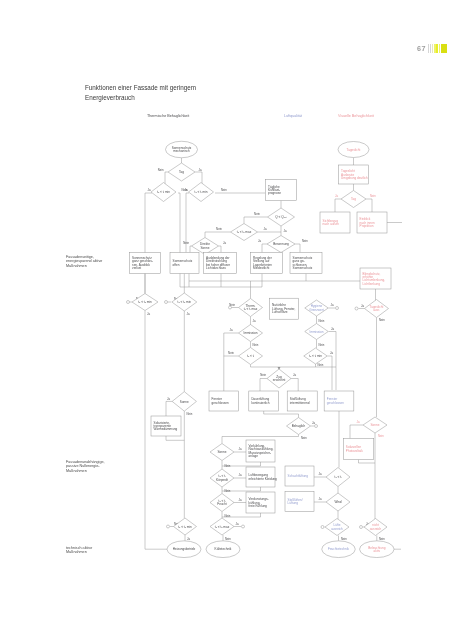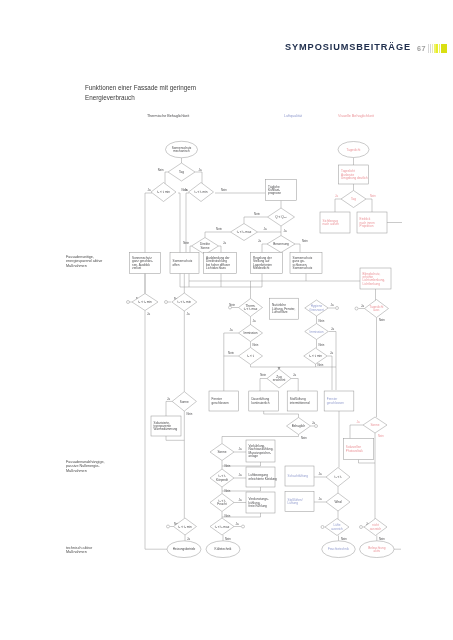--- a/index.html
+++ b/index.html
@@ -9,21 +9,20 @@
   #hdr-page{position:absolute;left:417px;top:43.5px;font-size:7.2px;color:#9e9e9e;letter-spacing:.4px;font-weight:bold;}
   .tick{position:absolute;}
   #cap{position:absolute;left:85px;top:83px;font-size:6.3px;color:#3a3a3a;line-height:9.6px;}
   #cap div{white-space:nowrap;}
   #fig{position:absolute;left:0;top:0;width:453px;height:640px;}
 </style>
 </head>
 <body>
 
 <div id="page">
-  <div id="hdr-title">SYMPOSIUMSBEITRÄGE</div>
   <div id="hdr-page">67</div>
   <div id="ticks">
       <div class="tick" style="left: 427.5px; top: 43.5px; width: 0.8px; height: 9px; background: rgb(214, 214, 214);"></div>
       <div class="tick" style="left: 430px; top: 43.5px; width: 0.8px; height: 9px; background: rgb(214, 214, 214);"></div>
       <div class="tick" style="left: 432.3px; top: 43.5px; width: 0.9px; height: 9px; background: rgb(232, 232, 184);"></div>
       <div class="tick" style="left: 434.2px; top: 43.5px; width: 1.4px; height: 9px; background: rgb(238, 243, 106);"></div>
       <div class="tick" style="left: 436.2px; top: 43.5px; width: 1.6px; height: 9px; background: rgb(232, 238, 42);"></div>
       <div class="tick" style="left: 438.6px; top: 43.5px; width: 1.6px; height: 9px; background: rgb(238, 243, 106);"></div>
       <div class="tick" style="left: 440.8px; top: 43.5px; width: 6.4px; height: 9px; background: rgb(217, 223, 18);"></div>
     </div>

